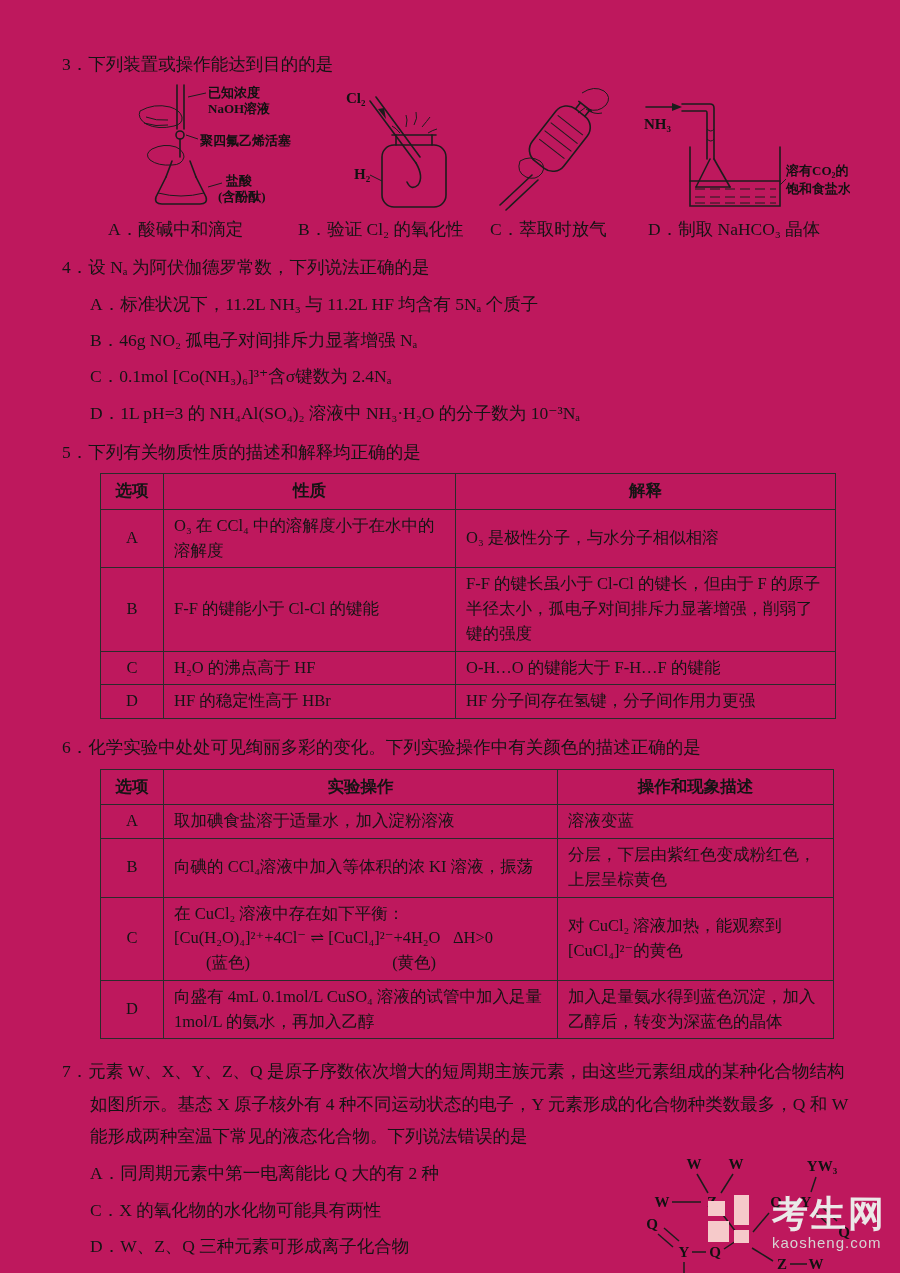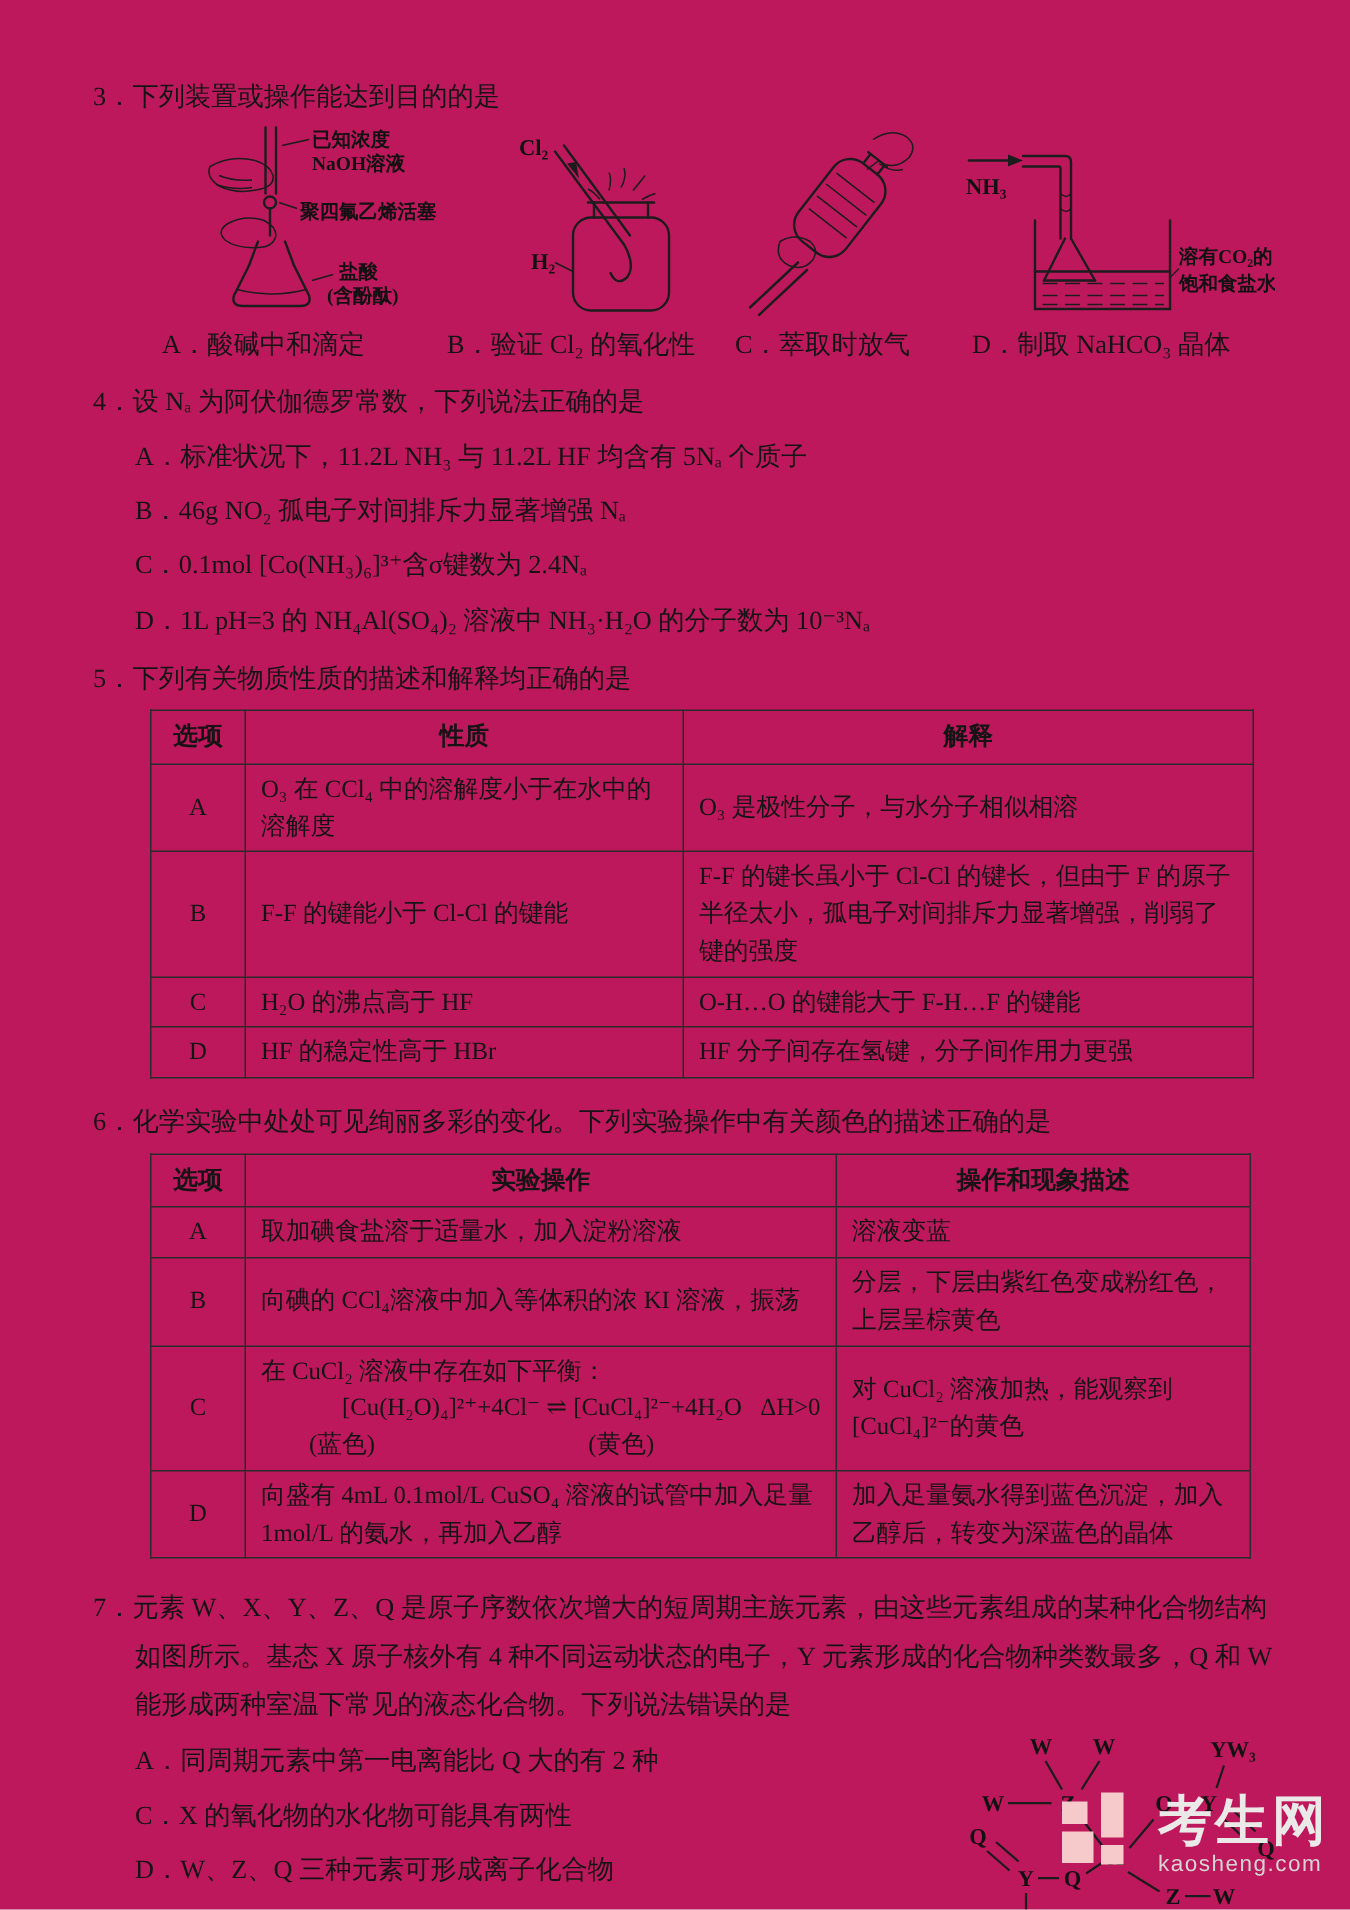--- a/index.html
+++ b/index.html
@@ -36,21 +36,21 @@
 
   
   table { border-collapse:collapse; margin:8px 0 0 38px; font-size:16.5px; }
   th, td { border:1.6px solid #2b2b2b; padding:4px 10px; line-height:1.5; vertical-align:middle; }
   th { font-weight:bold; text-align:center; padding:5px 10px; }
   td.opt { text-align:center; width:63px; }
   .t5 .prop { width:292px; }
   .t5 .expl { width:380px; }
   .t6 .oper { width:394px; }
   .t6 .desc { width:276px; }
-  .eq-line { white-space:pre-wrap;text-align:right; }
+  .eq-line { white-space:pre-wrap; }
   .color-line span { display:inline-block; }
   .color-left { margin-left:32px; }
   .color-right { margin-left:138px; }
 
   
   .q7-wrap { position:relative; }
   .q7-structure { position:absolute; right:-12px; top:86px; }
   .atom { font-weight:bold; font-size:15px; fill:#111; }
   .bond { stroke:#1c1c1c; stroke-width:1.5; }
   .watermark { position:absolute; right:14px; bottom:22px; display:flex; align-items:flex-end; gap:10px; }

